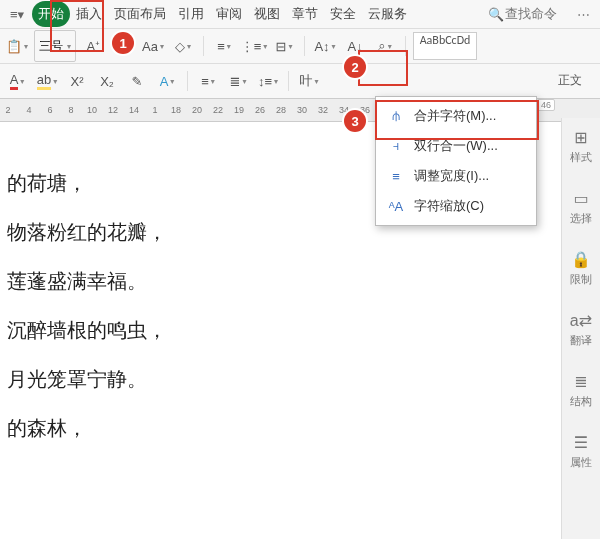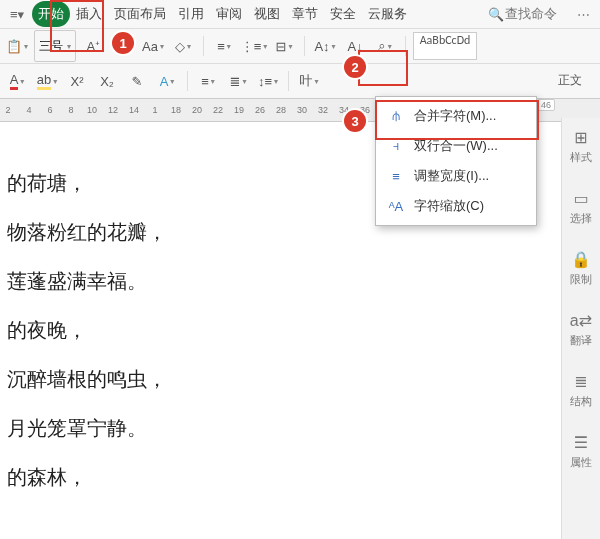--- a/index.html
+++ b/index.html
@@ -128,21 +128,20 @@
     <span>42</span>
     <span>44</span>
     <span>46</span>
     <div class="pagebadge">46</div>
   </div>
 
 <div class="doc">
     <p>的荷塘，</p>
     <p>物落粉红的花瓣，</p>
     <p>莲蓬盛满幸福。</p>
-    <p>的夜晚，</p>
     <p>沉醉墙根的鸣虫，</p>
     <p>月光笼罩宁静。</p>
     <p>的森林，</p>
   </div>
 
 <div class="dropdown">
     <div class="ditem">
       <span class="dicn">⫛</span>
       <span>合并字符(M)...</span>
     </div>

